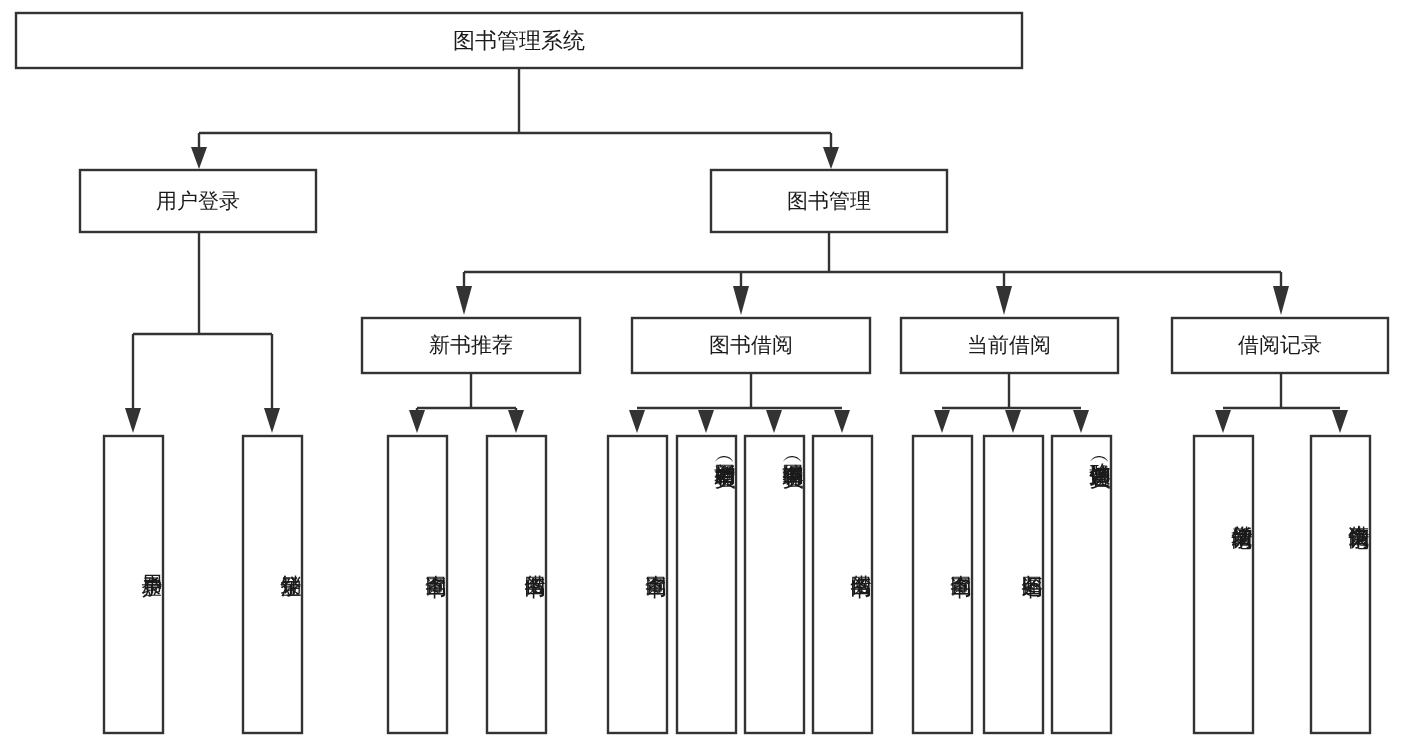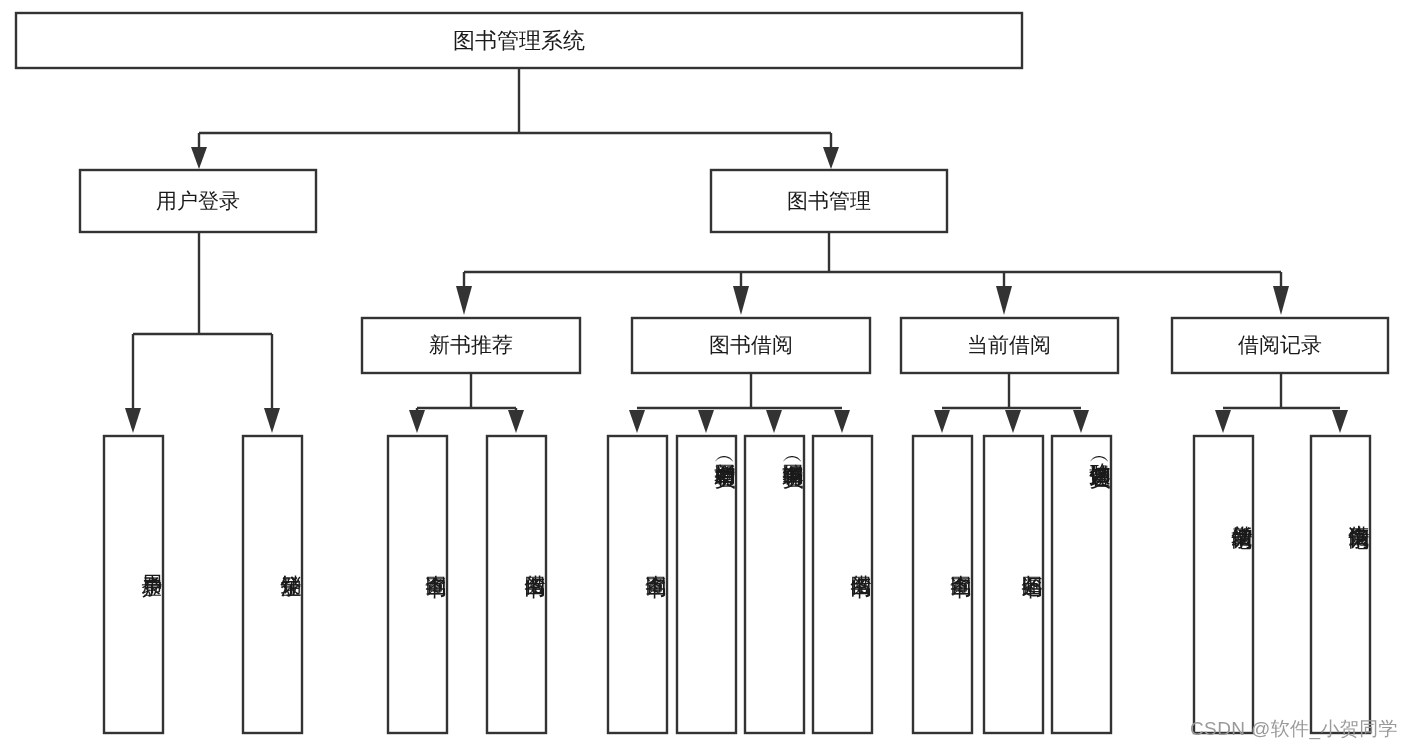--- a/index.html
+++ b/index.html
@@ -190,15 +190,14 @@
   <div class="leaf-label" style="left:608px; top:558px;  width:59px;">查询图书</div>
   <div class="leaf-label" style="left:677px; top:446px;  width:59px;">新增图书（管理员）</div>
   <div class="leaf-label" style="left:745px; top:446px;  width:59px;">编辑图书（管理员）</div>
   <div class="leaf-label" style="left:813px; top:558px;  width:59px;">借阅图书</div>
   <div class="leaf-label" style="left:913px; top:558px;  width:59px;">查询图书</div>
   <div class="leaf-label" style="left:984px; top:558px;  width:59px;">归还图书</div>
   <div class="leaf-label" style="left:1052px; top:446px; width:59px;">确认归还（管理员）</div>
   <div class="leaf-label" style="left:1194px; top:508px; width:59px;">新增借阅记录</div>
   <div class="leaf-label" style="left:1311px; top:508px; width:59px;">查询借阅记录</div>
 
-  <div id="watermark">CSDN @软件_小贺同学</div>
 
 </div>
 
 </body></html>

